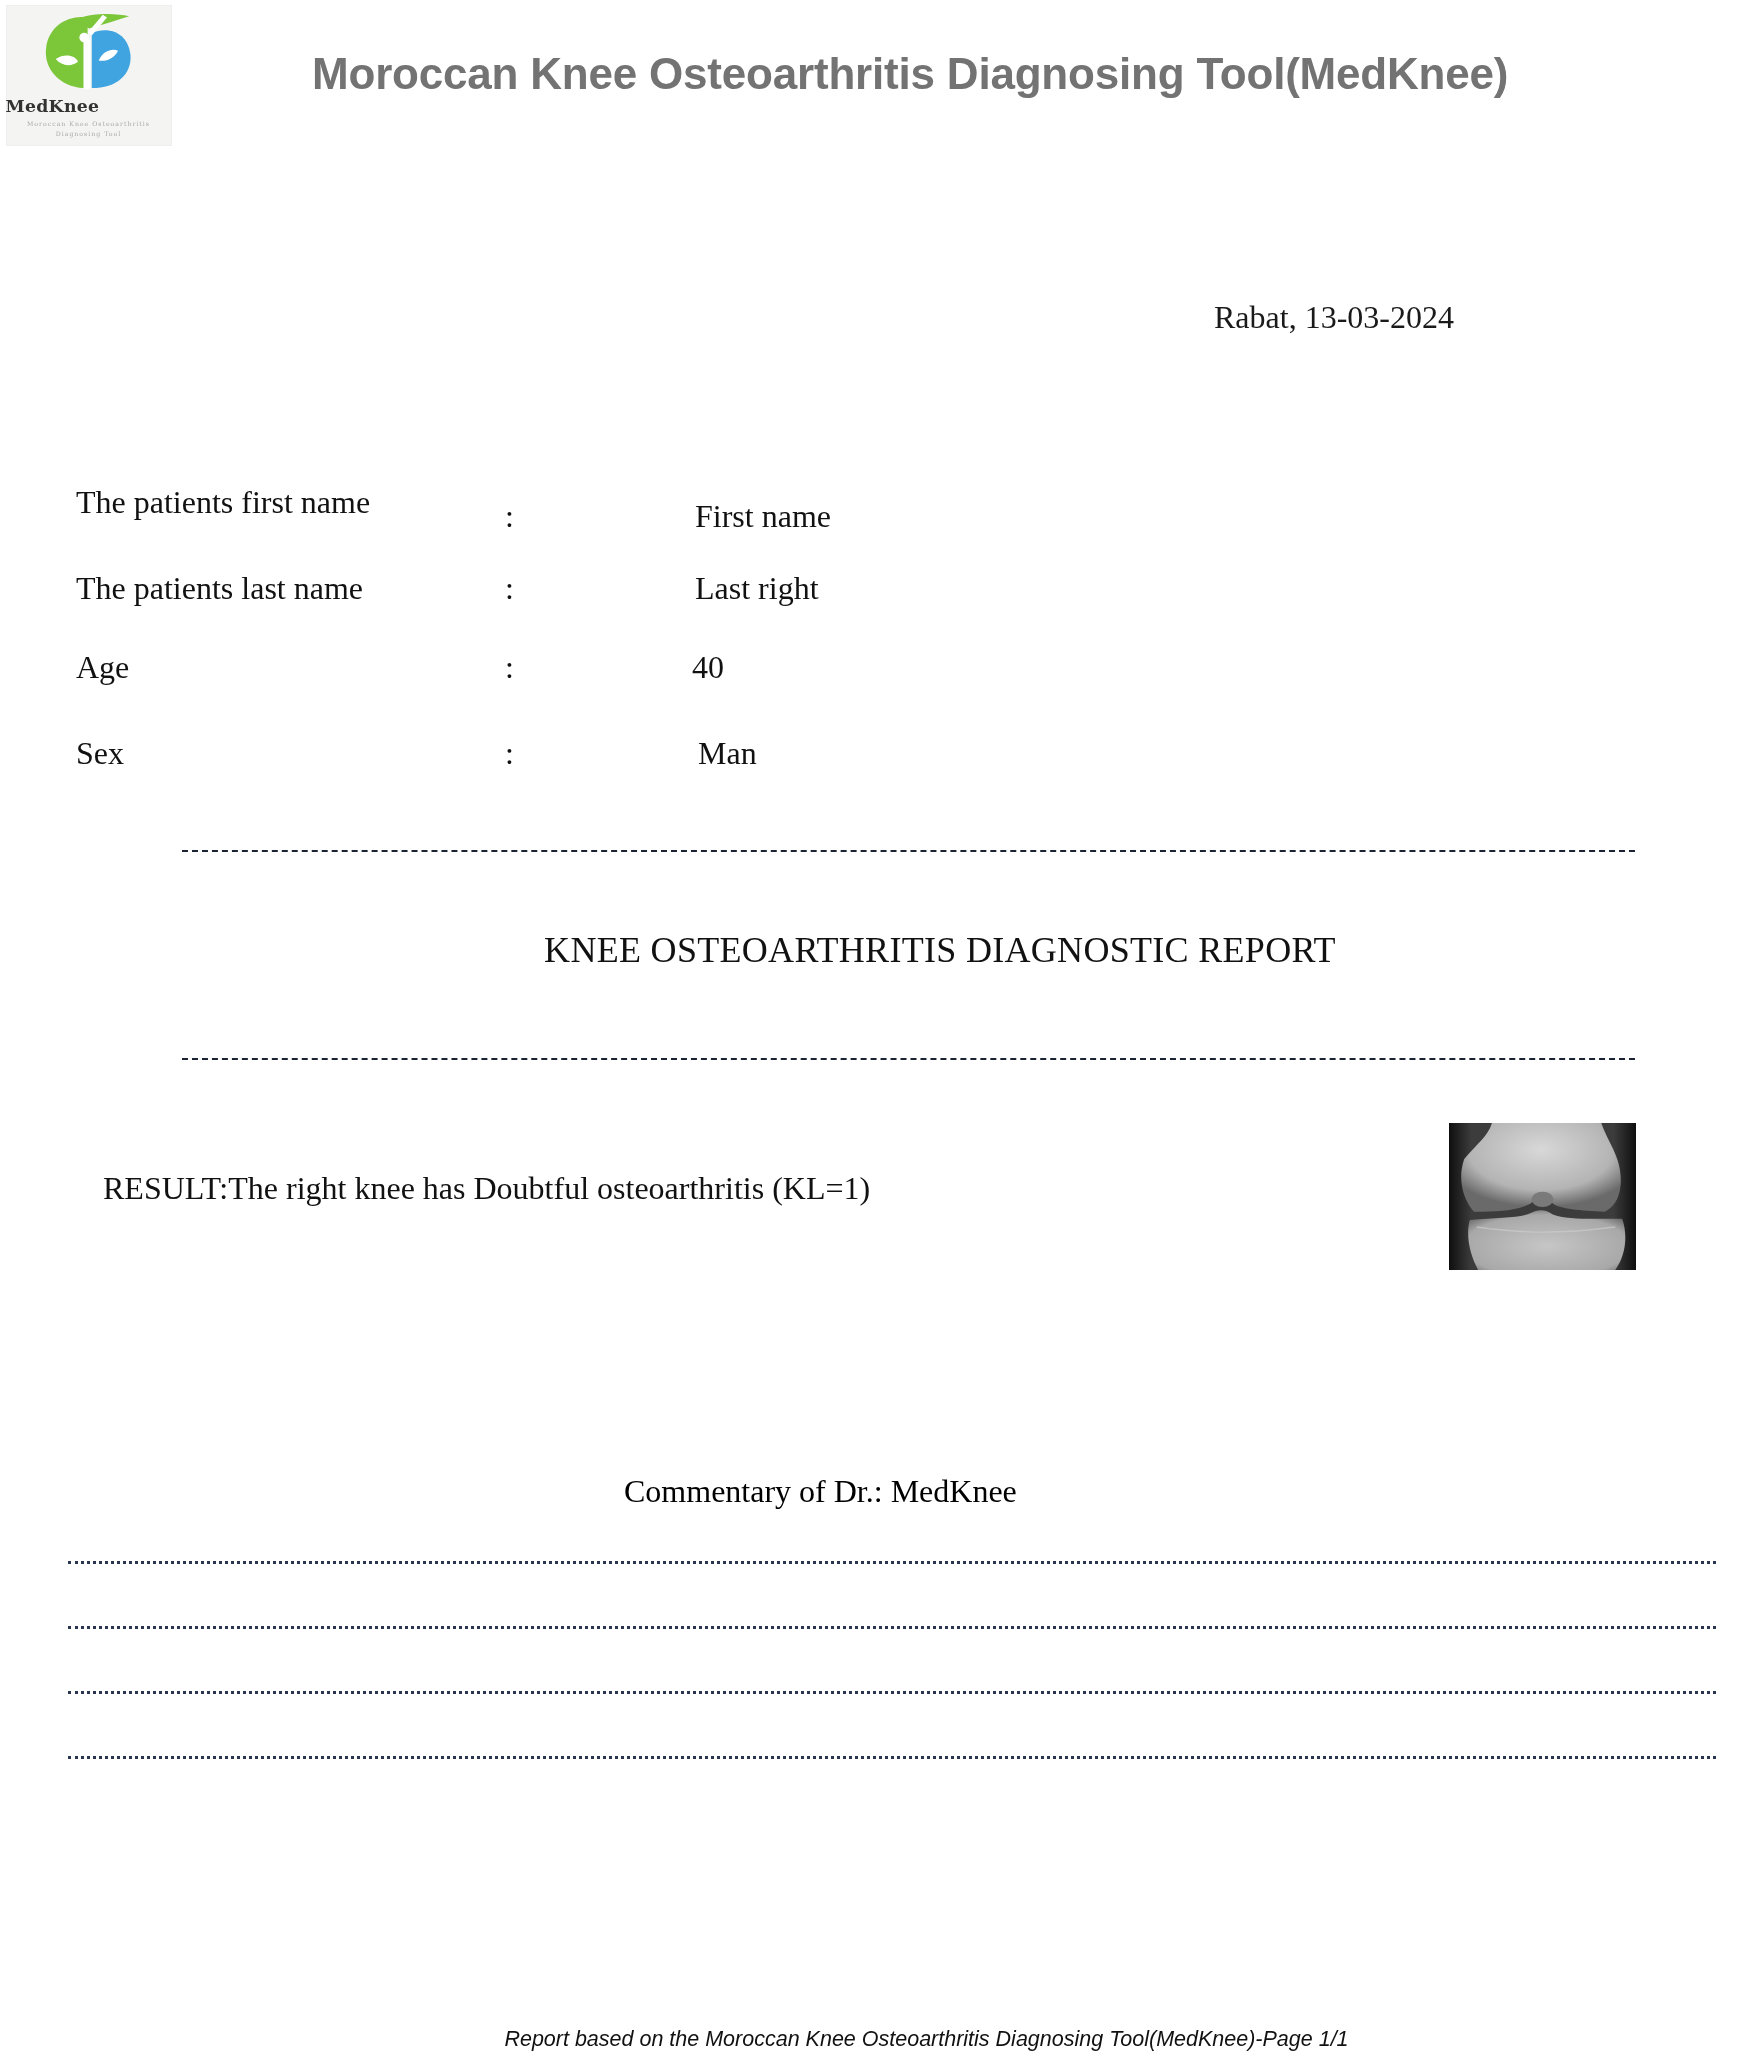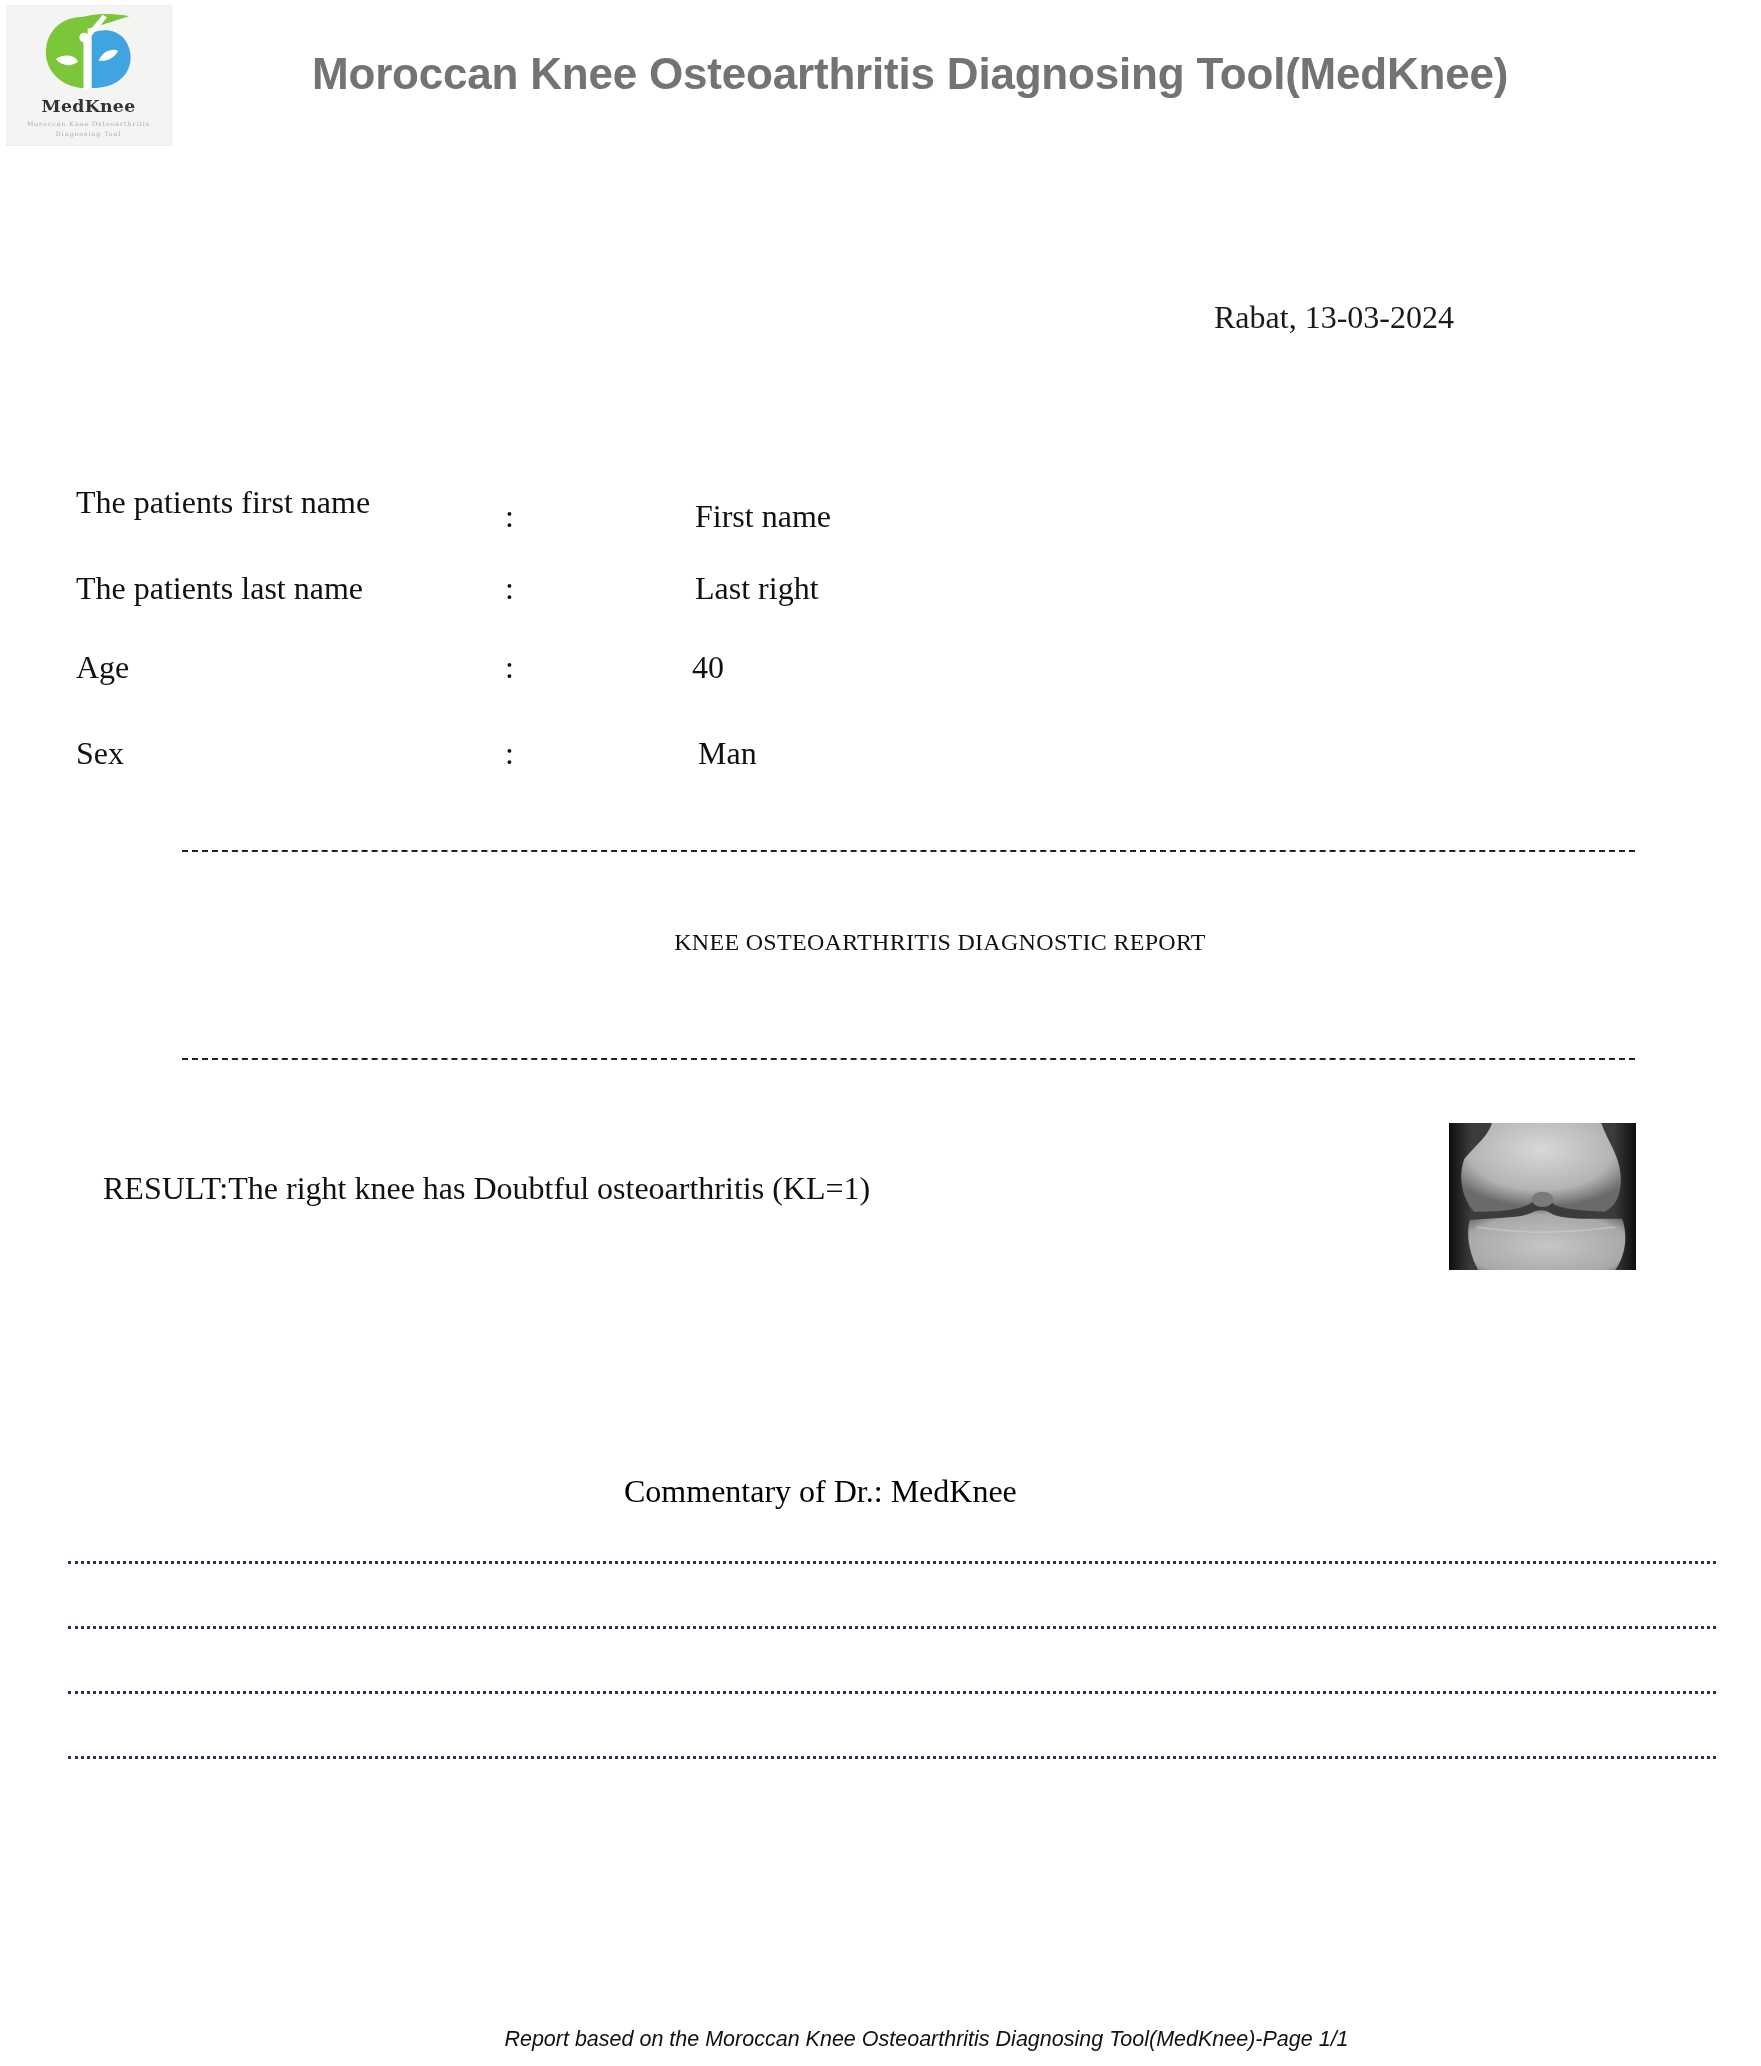--- a/index.html
+++ b/index.html
@@ -19,21 +19,21 @@
 
     
     .logo {
       left: 5.5px; top: 4.9px; width: 166px; height: 141px;
       background: #f4f4f3;
       box-shadow: inset 0 0 0 0.7px #ececec;
     }
     .logo svg { position: absolute; left: 0; top: 0; }
     .logo-word {
       position: absolute; left: 0; width: 166px; top: 91px;
-      text-align: center;
+      text-align: left;
       font-family: "DejaVu Serif", serif;
       font-weight: bold; font-size: 17.3px; color: #333333;
       letter-spacing: 0.3px;
     }
     .logo-sub {
       position: absolute; left: 0; width: 166px;
       text-align: center;
       font-family: "DejaVu Serif", serif;
       font-size: 6.2px; color: #a9a9a9; letter-spacing: 1px;
     }
@@ -62,21 +62,21 @@
     
     .dash-line {
       left: 182px; width: 1453px; height: 0;
       border-top: 2.8px dashed #1a2233;
     }
 
     .report-heading {
       left: 0; width: 1762px; top: 929px;
       text-align: center;
       padding-left: 118px; box-sizing: border-box;
-      font-size: 24px; color: #111111; letter-spacing: 0.3px;
+      font-size: 36px; color: #111111; letter-spacing: 0.3px;
     }
 
     .result-text {
       left: 67px; top: 1170px;
       font-size: 32px; color: #111111; margin-left: 36px;
     }
 
     .xray {
       left: 1449px; top: 1123px; width: 187px; height: 147px;
       background: #1c1c1c; overflow: hidden;

